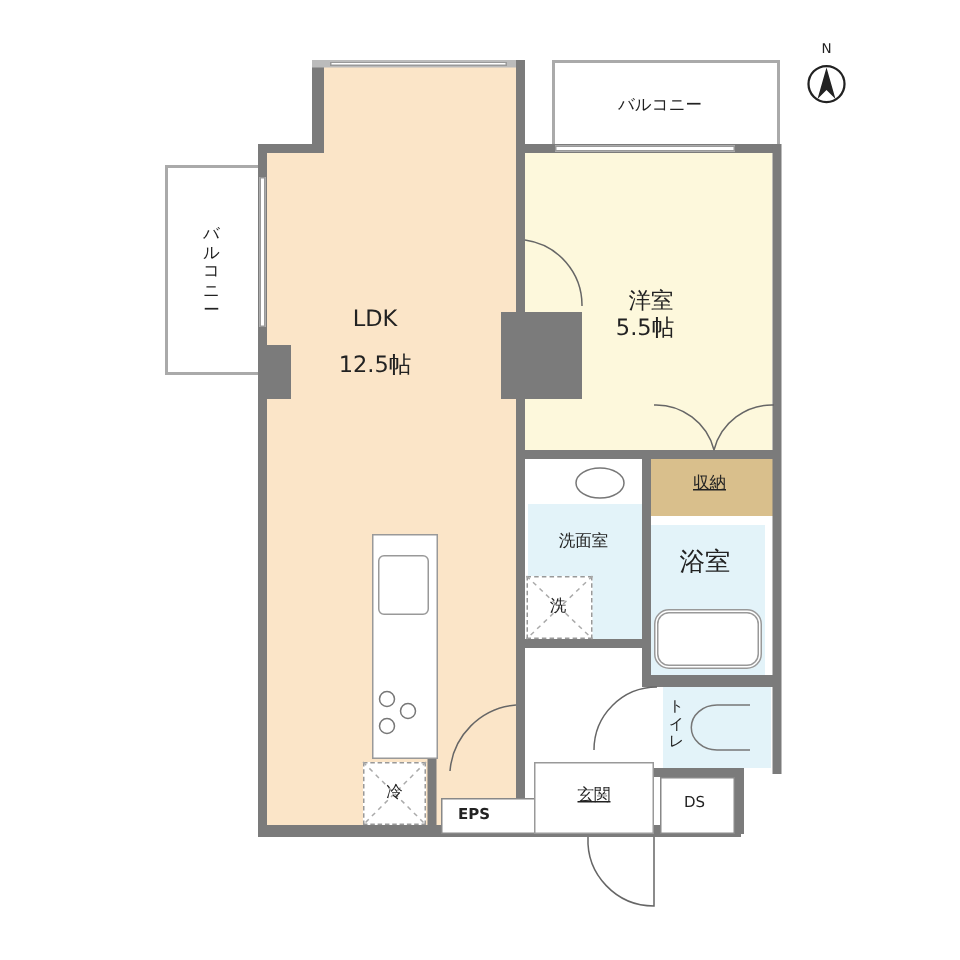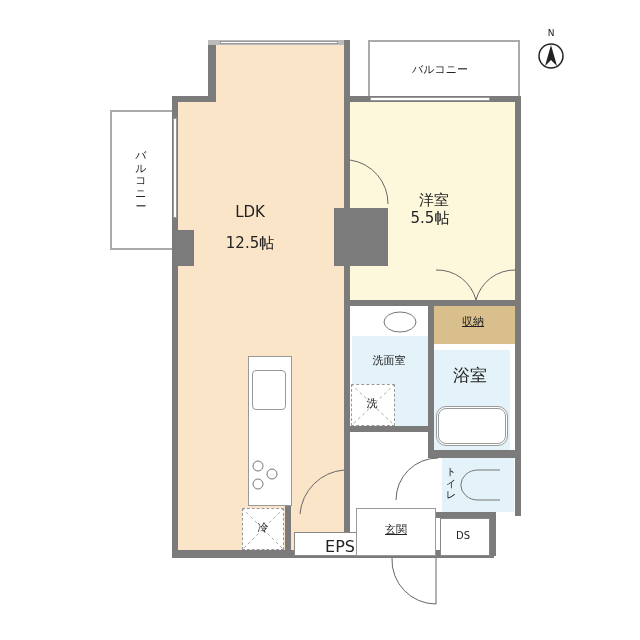--- a/index.html
+++ b/index.html
@@ -81,18 +81,18 @@
 <div class="lbl" style="left:545px;top:28px;width:12px;font-size:9px;">N</div>
 <div class="lbl" style="left:220px;top:204px;width:60px;font-size:15px;text-align:center;">LDK</div>
 <div class="lbl" style="left:220px;top:222px;width:60px;font-size:15px;margin-top:13px;">12.5帖</div>
 <div class="lbl" style="left:409px;top:192px;width:50px;font-size:15px;">洋室</div>
 <div class="lbl" style="left:405px;top:210px;width:50px;font-size:15px;">5.5帖</div>
 <div class="lbl" style="left:448px;top:316px;width:50px;font-size:11px;text-decoration:underline;">収納</div>
 <div class="lbl" style="left:354px;top:355px;width:70px;font-size:11px;">洗面室</div>
 <div class="lbl" style="left:448px;top:366px;width:44px;font-size:17px;">浴室</div>
 <div class="lbl" style="left:444px;top:466px;width:14px;font-size:10px;word-break:break-all;">トイレ</div>
 <div class="lbl" style="left:376px;top:524px;width:40px;font-size:11px;text-decoration:underline;">玄関</div>
-<div class="lbl" style="left:320px;top:538px;width:40px;font-size:16px;">EPS</div>
+<div class="lbl" style="left:296px;top:538px;width:40px;font-size:10px;font-weight:bold;">EPS</div>
 <div class="lbl" style="left:448px;top:530px;width:30px;font-size:10px;">DS</div>
 <div class="lbl" style="left:400px;top:64px;width:80px;font-size:11px;">バルコニー</div>
 <div class="lbl" style="left:134px;top:150px;width:14px;font-size:11px;word-break:break-all;">バルコニー</div>
 <div class="lbl" style="left:362px;top:398px;width:20px;font-size:11px;">洗</div>
 <div class="lbl" style="left:253px;top:522px;width:20px;font-size:11px;">冷</div>
 
 </body></html>

